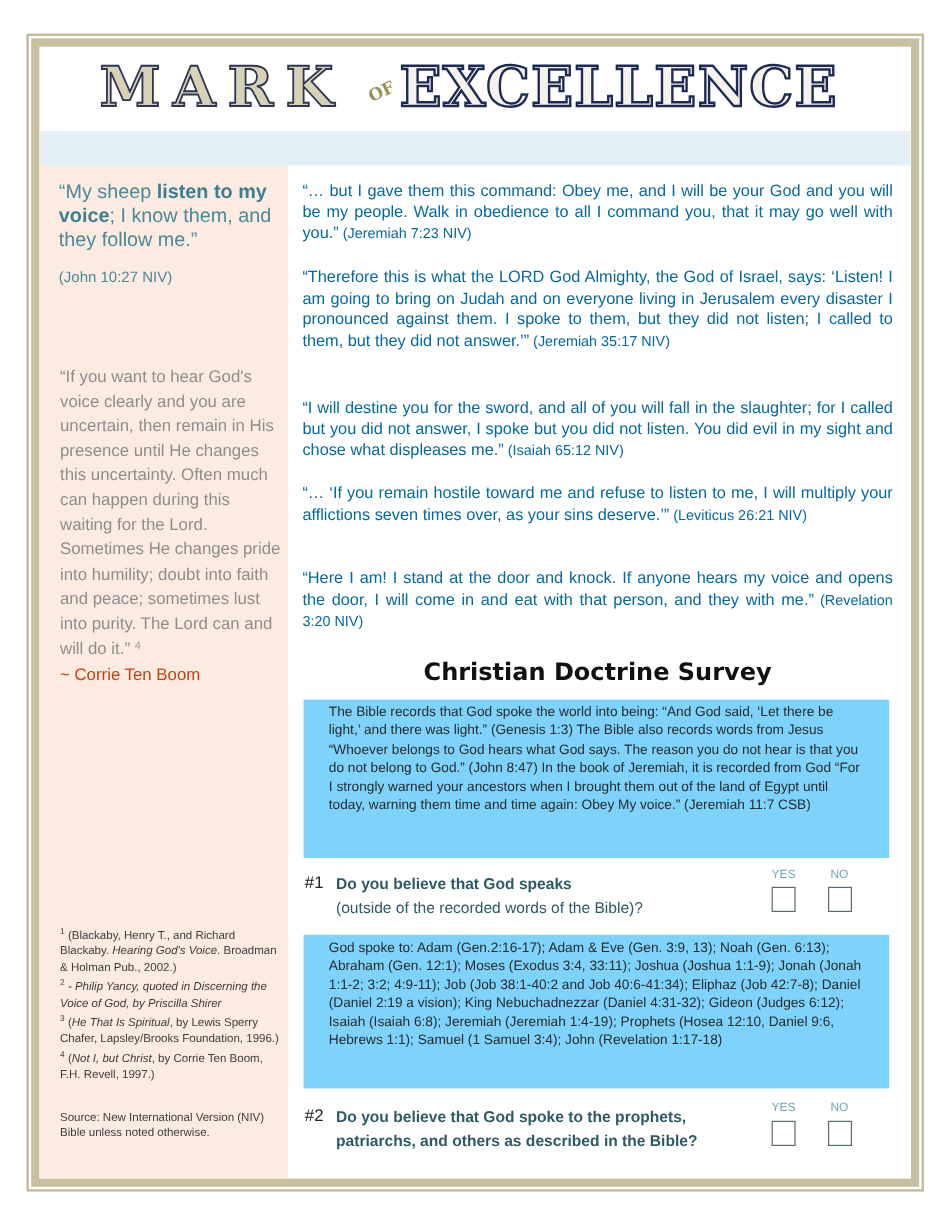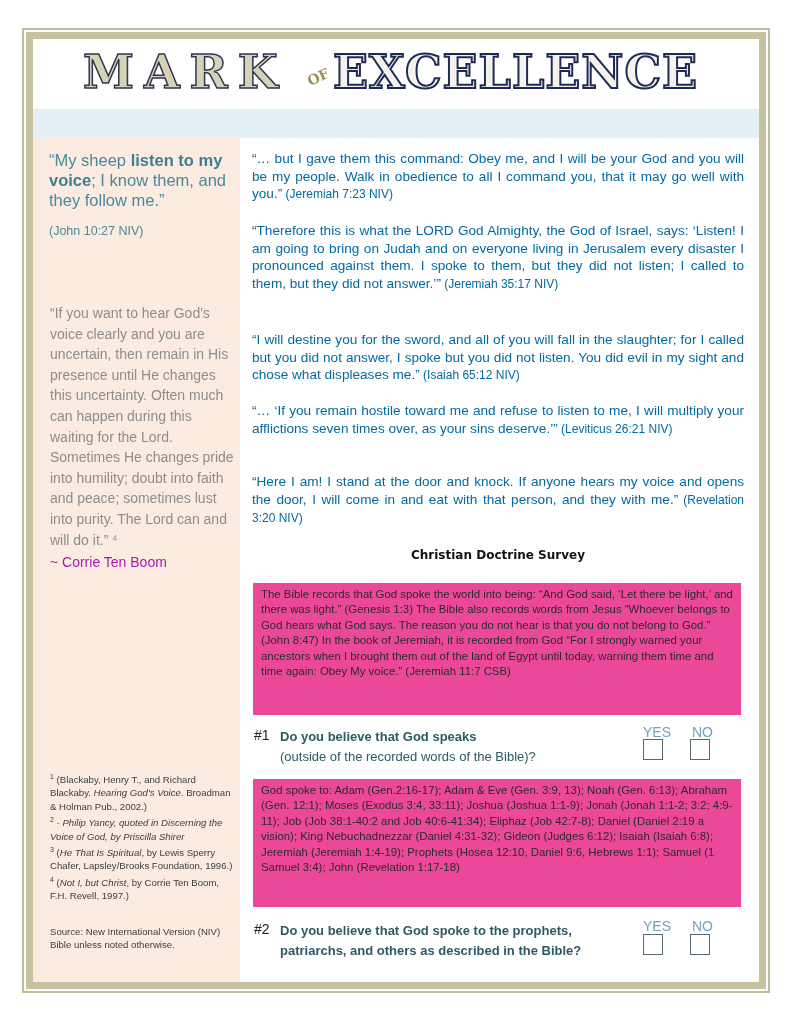--- a/index.html
+++ b/index.html
@@ -14,36 +14,36 @@
   .masthead .excellence { position:absolute; left:300px; top:6px; font-family:"DejaVu Serif", serif; font-size:46px; color:#f4f2ea; -webkit-text-stroke:2px #1d2a55; font-weight:bold; letter-spacing:1px; }
 
   .blue-band { position:absolute; left:0; top:70px; width:726px; height:29px; background:#e3f0f6; }
 
   .sidebar { position:absolute; left:0; top:99px; width:207px; height:966px; background:#fcebe1; }
   .sb-quote { position:absolute; left:16px; top:12px; width:186px; font-family:"Liberation Sans", sans-serif; font-size:16.5px; line-height:20px; color:#4a8a9a; }
   .sb-quote b { font-weight:bold; color:#3d7f90; }
   .sb-quote .ref { display:block; font-size:12.5px; line-height:16px; color:#4a8a9a; margin-top:13px; }
   .sb-boom { position:absolute; left:17px; top:165px; width:186px; font-size:14px; line-height:20.6px; color:#8d8d8d; }
   .sb-boom sup { font-size:9px; vertical-align:top; position:relative; top:-2px; color:#9a9a9a; }
-  .sb-author { display:block; color:#a21caf; font-size:14px; margin-top:2px; }
+  .sb-author { display:block; color:#c2410c; font-size:14px; margin-top:2px; }
   .sb-notes { position:absolute; left:17px; top:632px; width:188px; font-size:9.6px; line-height:13.3px; color:#3d3d3d; }
   .sb-notes i { font-style:italic; }
   .sb-notes sup { font-size:7px; }
   .sb-source { position:absolute; left:17px; top:787px; width:188px; font-size:9.6px; line-height:13.3px; color:#3d3d3d; }
 
   .main { position:absolute; left:219px; top:99px; width:492px; }
   .verse { position:absolute; left:0; width:492px; font-size:13.6px; line-height:17.7px; color:#0369a1; text-align:justify; }
   .verse .ref { font-size:12px; }
-  .survey-title { position:absolute; left:0; top:410px; width:492px; text-align:center; font-size:12px; font-weight:bold; color:#111; font-family:"DejaVu Sans", sans-serif; }
-  .info-box { position:absolute; left:1px; width:488px; background:#ec4899; box-sizing:border-box; padding:4px 8px; font-size:11.4px; line-height:15.4px; color:#2a2a2a; }
+  .survey-title { position:absolute; left:0; top:410px; width:492px; text-align:center; font-size:20px; font-weight:bold; color:#111; font-family:"DejaVu Sans", sans-serif; }
+  .info-box { position:absolute; left:1px; width:488px; background:#7dd3fc; box-sizing:border-box; padding:4px 21px; font-size:11.4px; line-height:15.4px; color:#2a2a2a; }
   .q { position:absolute; left:0; width:492px; }
   .q .num { position:absolute; left:2px; top:0; font-size:14px; color:#222; }
   .q .text { position:absolute; left:28px; top:0; font-size:13px; line-height:19.5px; color:#2d5a66; }
   .q .text b { font-weight:bold; color:#2d5a66; }
-  .q .lbl { position:absolute; font-size:14px; color:#6aa7b8; top:-3px; }
+  .q .lbl { position:absolute; font-size:10px; color:#6aa7b8; top:-3px; }
   .q .box { position:absolute; width:20px; height:21px; border:1px solid #5a6870; box-sizing:border-box; background:#fff; cursor:pointer; }
 </style>
 </head>
 <body>
 
 <div class="frame-outer"></div>
 <div class="frame-inner"></div>
 
 <div class="page">
 

